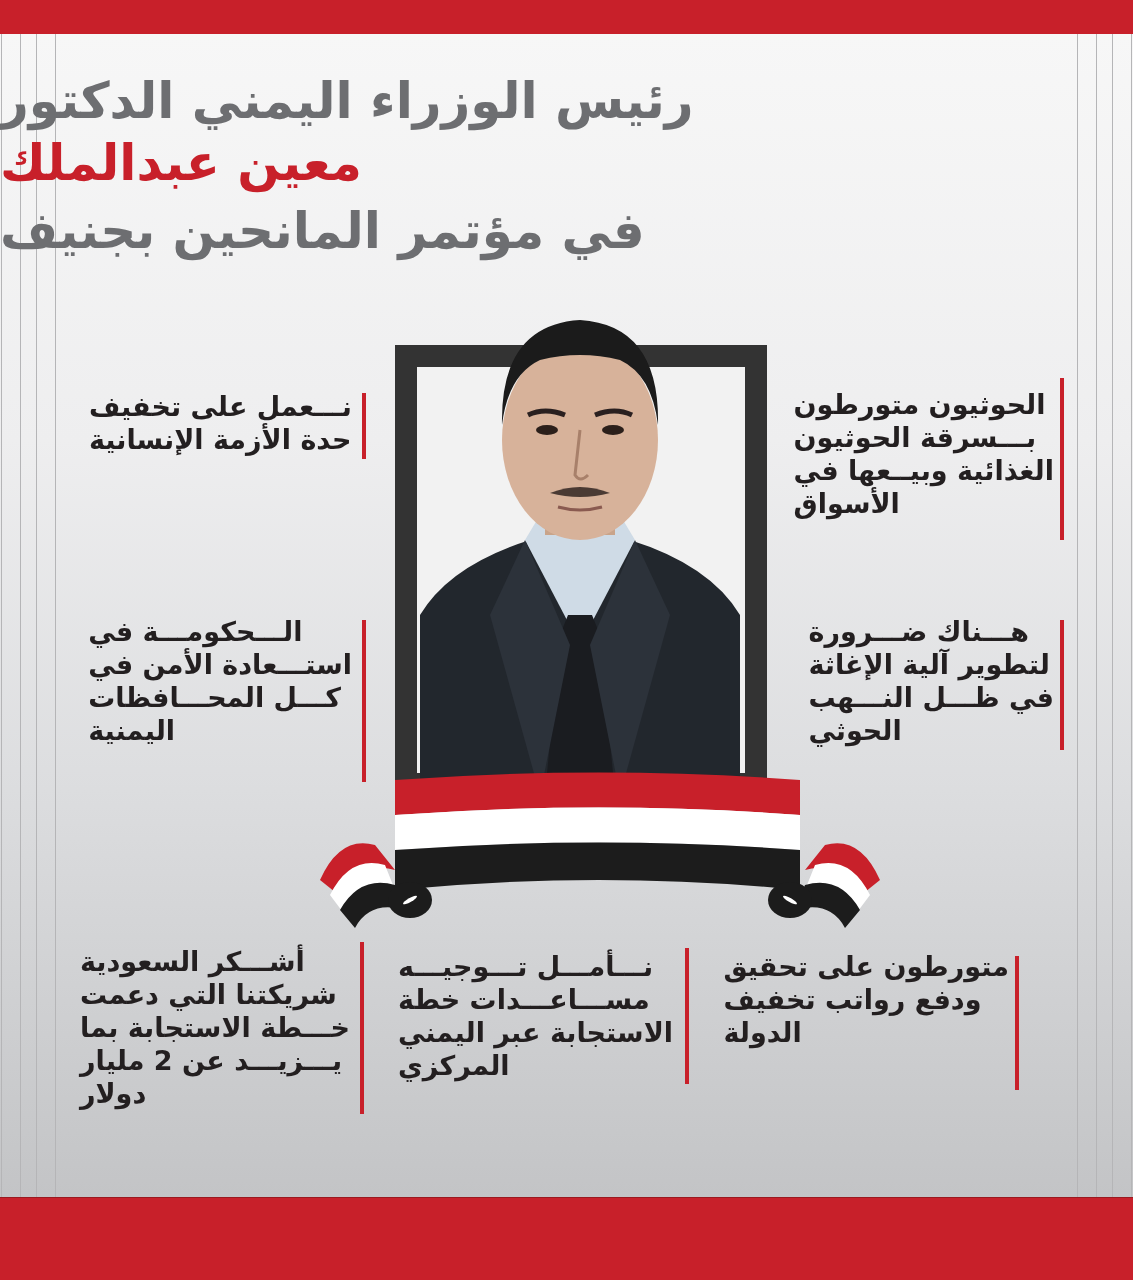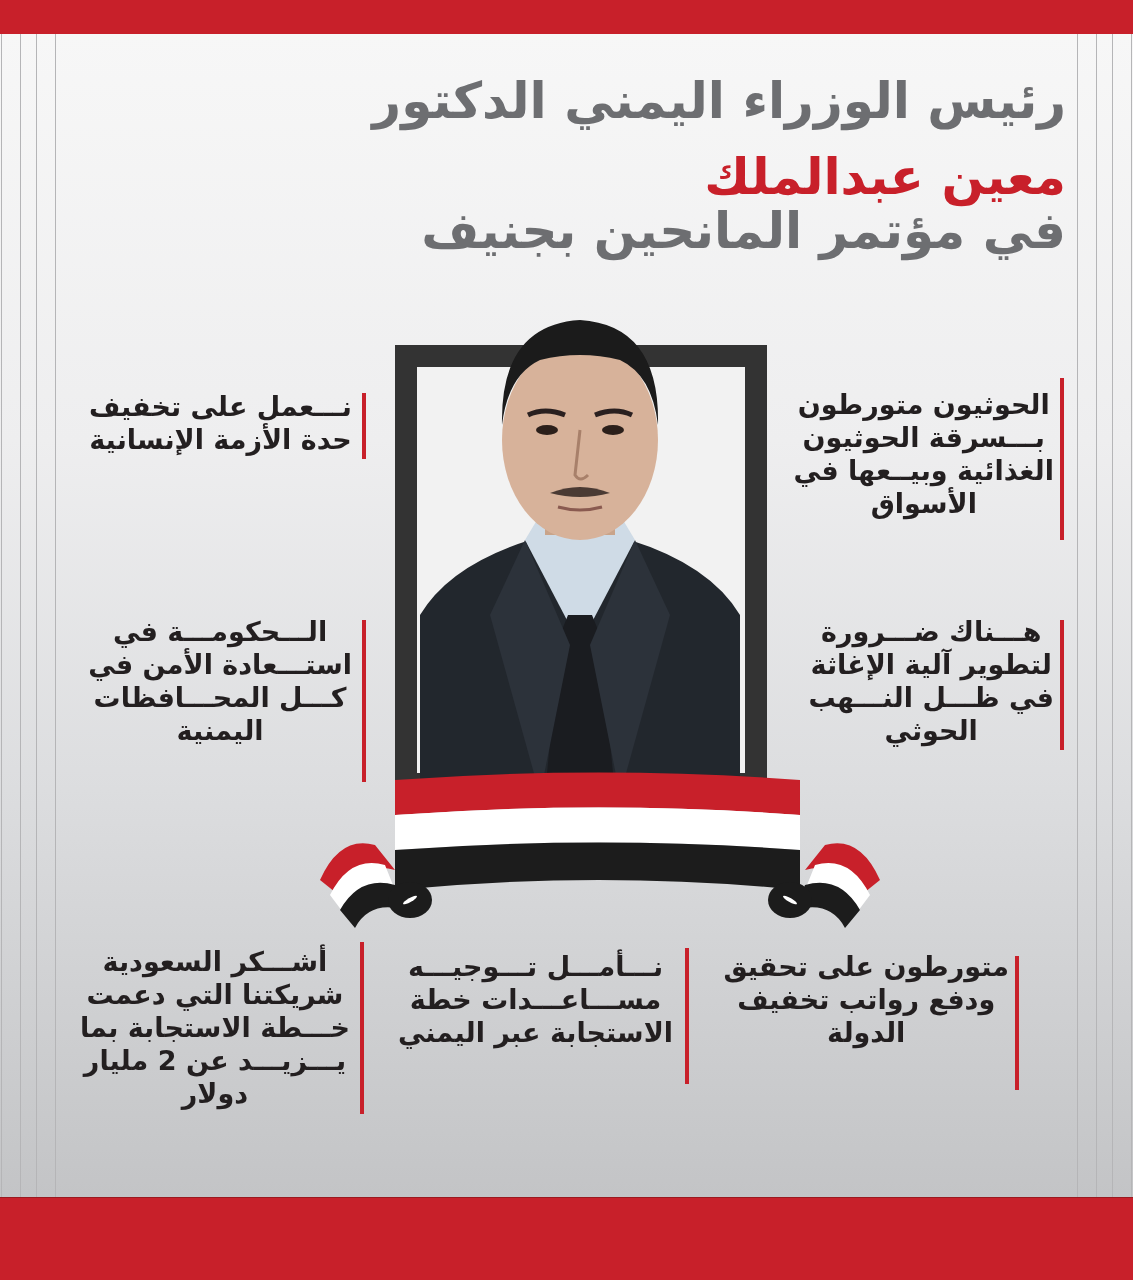--- a/index.html
+++ b/index.html
@@ -9,26 +9,26 @@
     background:#c8c9cb;
   }
   .bar-top { position:absolute; left:0; top:0; width:1133px; height:34px; background:#c8202a; border-bottom:1px solid #9a1a20; }
   .bar-bottom { position:absolute; left:0; top:1197px; width:1133px; height:83px; background:#c8202a; border-top:1px solid #9a1a20; }
   .panel {
     position:absolute; left:0; top:34px; width:1133px; height:1163px;
     background: linear-gradient(to bottom, #f7f7f7 0%, #eeeeef 35%, #dcdddf 65%, #c3c4c6 100%);
   }
   .edge-line { position:absolute; top:34px; height:1163px; width:1px; background:#b5b5b7; }
   .title {
-    position:absolute; left:0; width:1066px; text-align:right; direction:rtl;
+    position:absolute; left:0; width:1066px; text-align:left; direction:rtl;
     font-weight:bold; font-size:50px; line-height:62px; color:#6d6e71;
   }
-  .title.red { color:#c8202a;margin-top:14px; }
+  .title.red { color:#c8202a; }
   .quote {
-    position:absolute; direction:rtl; text-align:center;
+    position:absolute; direction:rtl; text-align:left;
     font-weight:bold; font-size:27px; line-height:33px; color:#231f20;
   }
   .quote .line { display:block; white-space:nowrap; }
   .rule { position:absolute; width:4px; background:#c8202a; }
   .frame {
     position:absolute; left:395px; top:345px; width:372px; height:450px;
     border:22px solid #333; box-sizing:border-box; background:#f2f2f2;
   }
   .portrait { position:absolute; left:420px; top:315px; width:320px; height:485px; overflow:hidden; }
   .ribbon { position:absolute; left:300px; top:760px; width:600px; height:170px; }
@@ -146,20 +146,21 @@
   <span class="line">خـــطة الاستجابة بما</span>
   <span class="line">يـــزيـــد عن 2 مليار</span>
   <span class="line">دولار</span>
 </div>
 
 <div class="rule" style="left:685px; top:948px; height:136px"></div>
 <div class="quote" style="right:460px; top:950px">
   <span class="line">نـــأمـــل تـــوجيـــه</span>
   <span class="line">مســـاعـــدات خطة</span>
   <span class="line">الاستجابة عبر اليمني</span>
+  <span class="line">المركزي</span>
 </div>
 
 <div class="rule" style="left:1015px; top:956px; height:134px"></div>
 <div class="quote" style="right:124px; top:950px">
   <span class="line">متورطون على تحقيق</span>
   <span class="line">ودفع رواتب تخفيف</span>
   <span class="line">الدولة</span>
 </div>
 
 </body></html>

